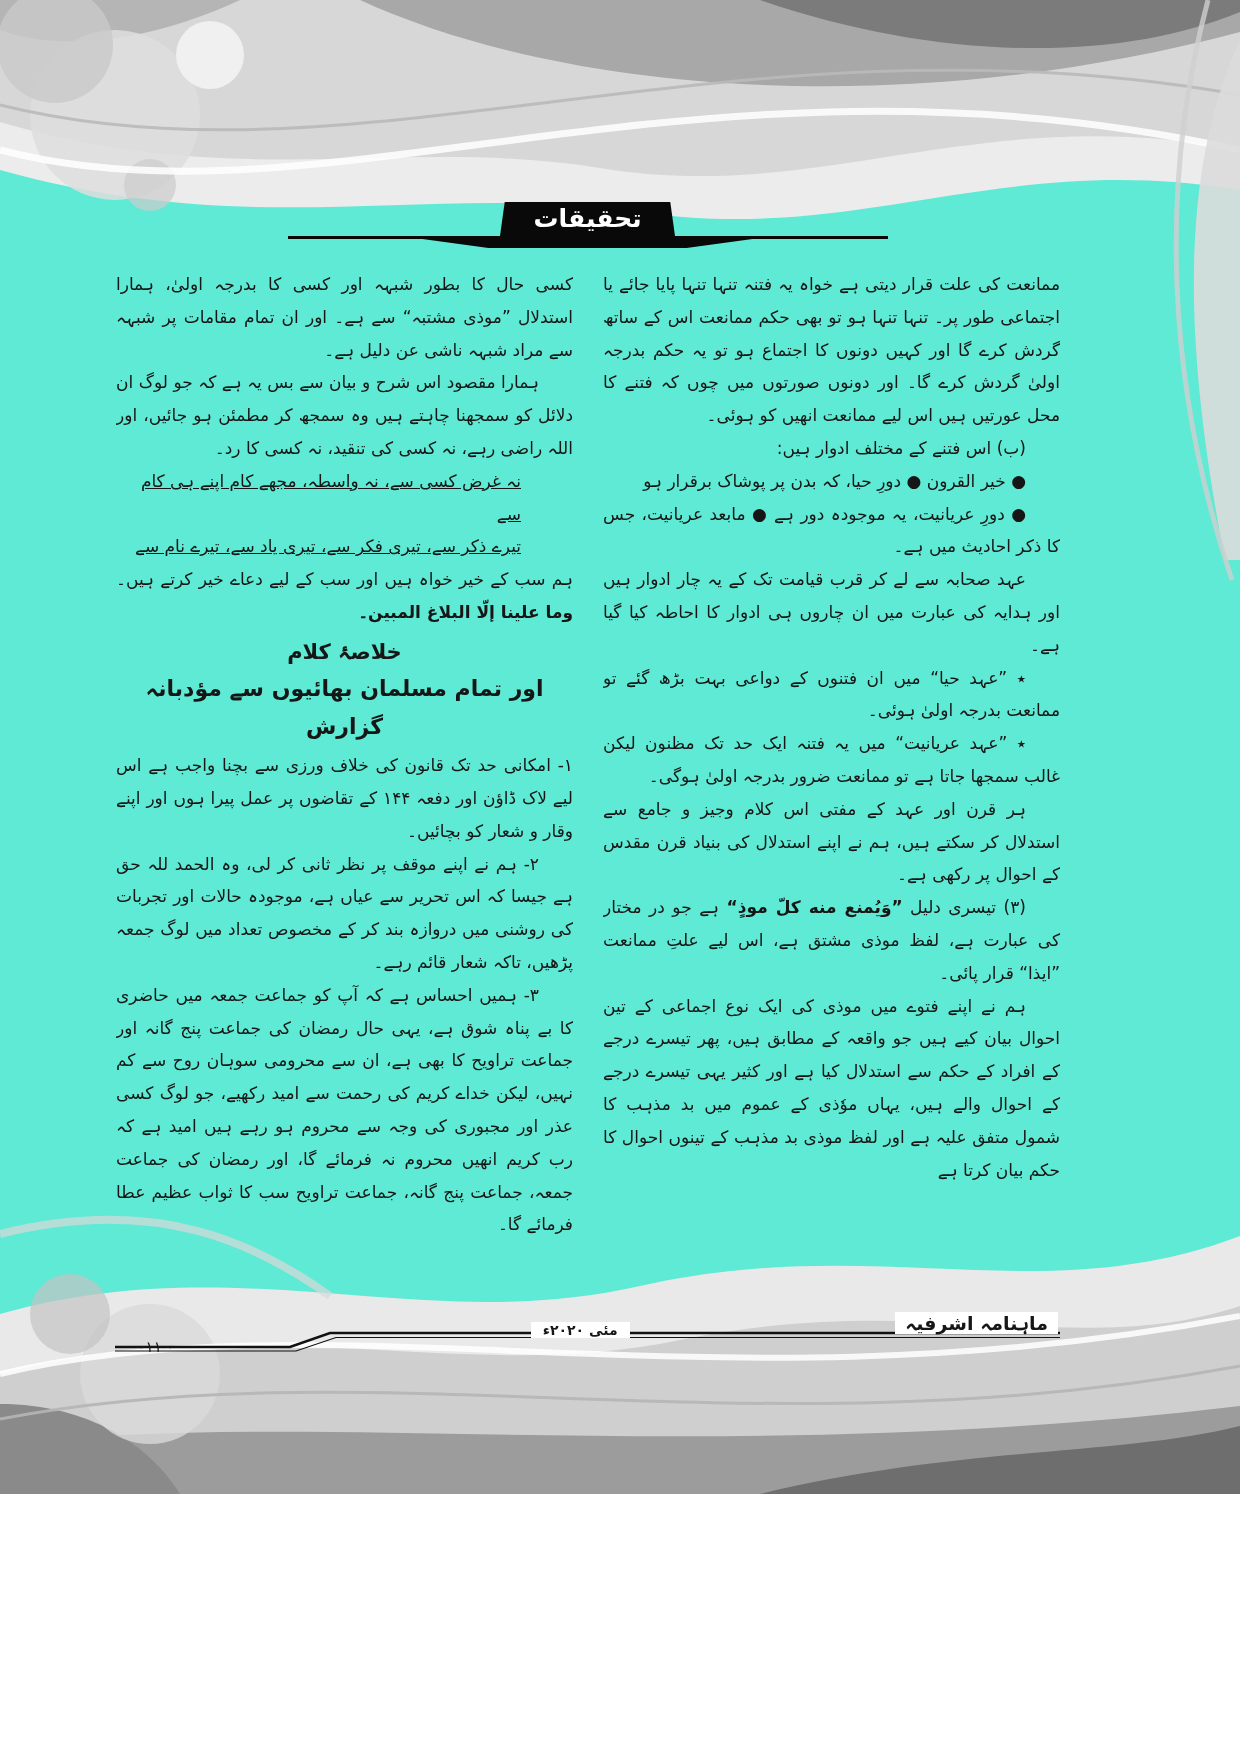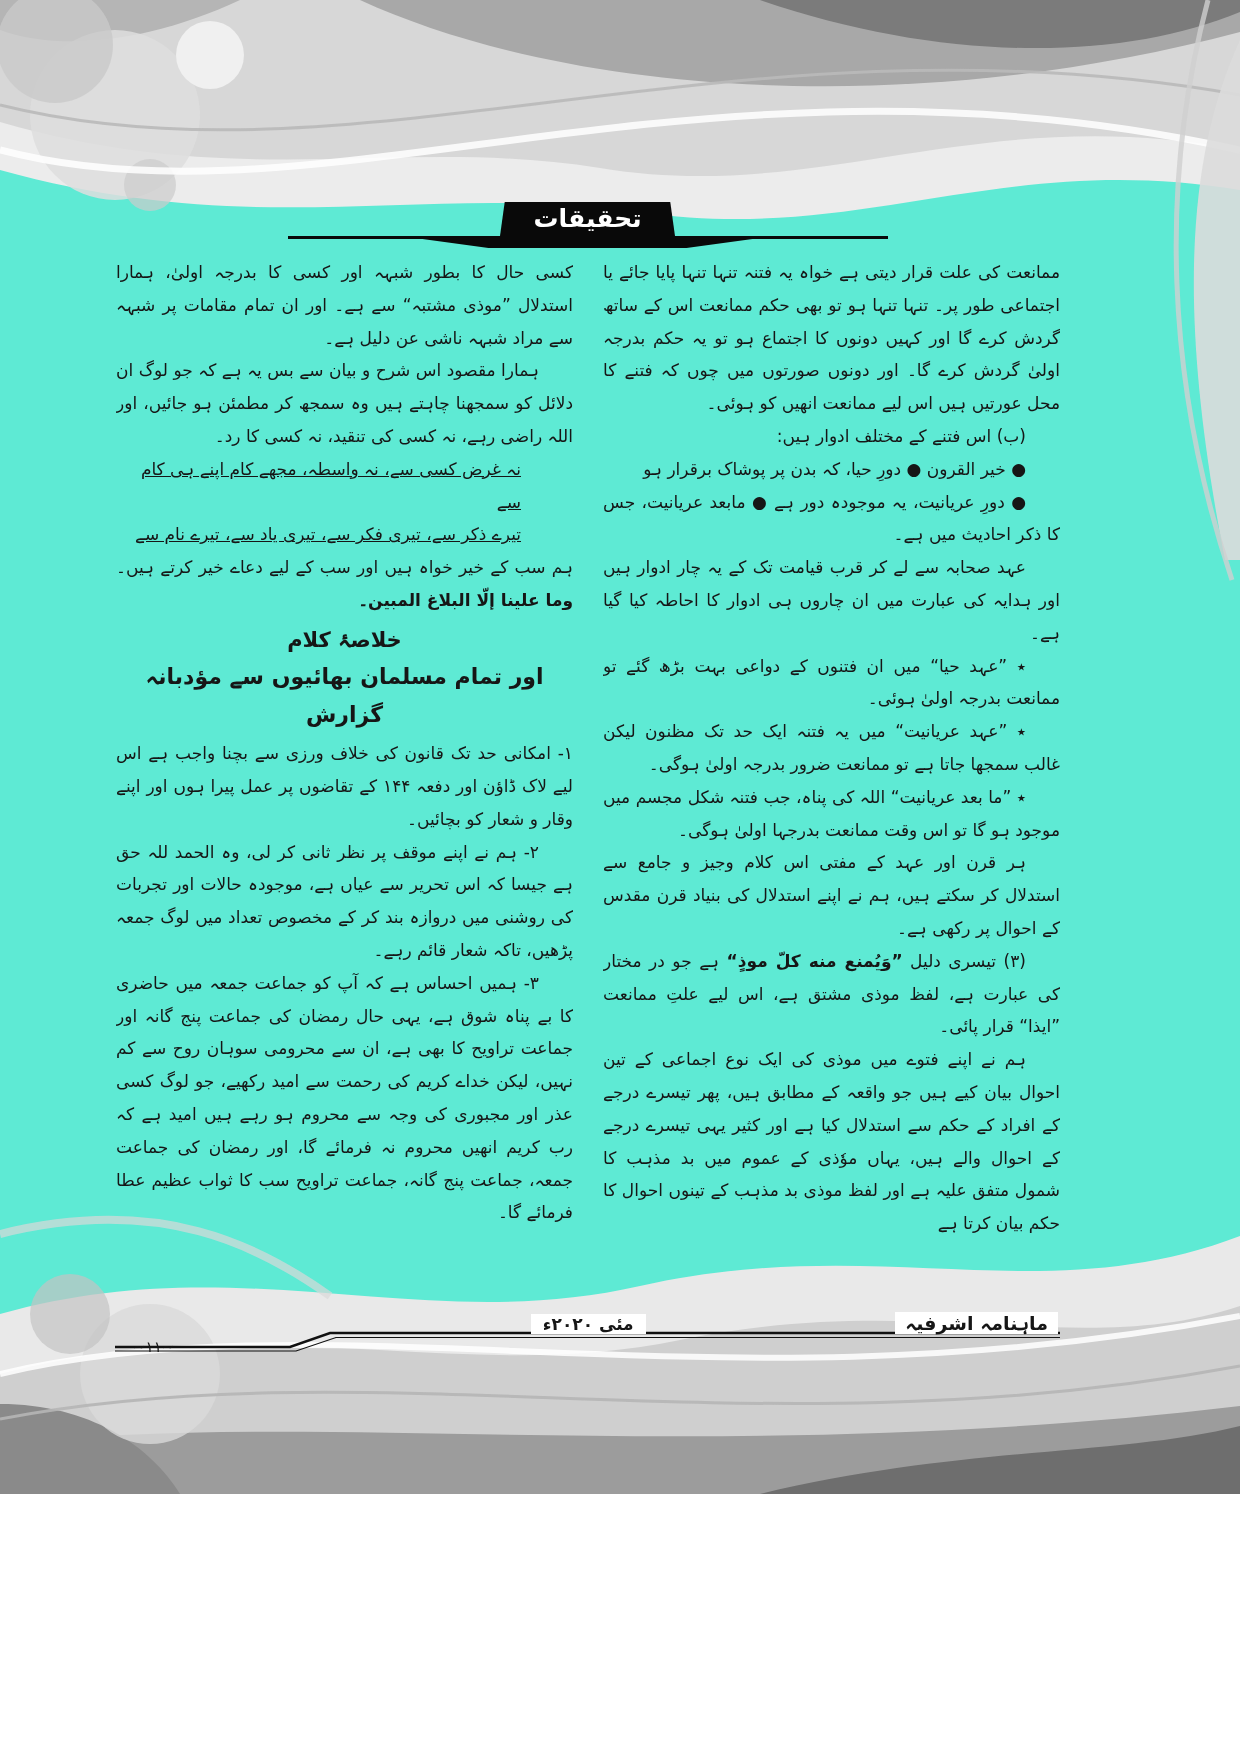--- a/index.html
+++ b/index.html
@@ -37,21 +37,21 @@
     margin:-1px auto 0 auto;
     clip-path:polygon(0 0,100% 0,80% 100%,20% 100%);
   }
   
   .content{
     position:absolute;top:256px;left:115px;
     width:945px;height:1060px;
     display:flex;gap:30px;direction:rtl;
     z-index:2;overflow:hidden;
   }
-  .col{width:457px;overflow:hidden;}
+  .col{width:457px;overflow:hidden;margin-top:12px;}
   .para{
     font-size:17px;line-height:1.93;margin:0;
     text-align:justify;
   }
   .indent{text-indent:34px;}
   .verse{
     font-size:17px;line-height:1.93;margin:0;
     text-align:right;padding-right:52px;text-decoration:underline;
   }
   .h1{
@@ -68,23 +68,23 @@
     position:absolute;top:1314px;left:115px;width:945px;height:52px;
     z-index:3;direction:rtl;
   }
   .footer-rule{position:absolute;top:10px;left:0;width:945px;height:30px;}
   .footer-mag{
     position:absolute;right:2px;top:-2px;
     background:#ffffff;padding:0 10px;
     font-weight:bold;font-size:19px;
   }
   .footer-date{
-    position:absolute;left:44%;top:0;
+    position:absolute;left:44%;top:8px;
     background:#ffffff;padding:0 12px;
-    font-weight:bold;font-size:17px;
+    font-weight:bold;font-size:14px;
   }
   .footer-page{
     position:absolute;left:18px;top:24px;
     font-size:15px;letter-spacing:2px;
   }
 </style>
 </head>
 <body>
 
 <div class="page">
@@ -127,21 +127,20 @@
   <div class="content">
 
     <div class="col">
       <p class="para">ممانعت کی علت قرار دیتی ہے خواہ یہ فتنہ تنہا تنہا پایا جائے یا اجتماعی طور پر۔ تنہا تنہا ہو تو بھی حکم ممانعت اس کے ساتھ گردش کرے گا اور کہیں دونوں کا اجتماع ہو تو یہ حکم بدرجہ اولیٰ گردش کرے گا۔ اور دونوں صورتوں میں چوں کہ فتنے کا محل عورتیں ہیں اس لیے ممانعت انھیں کو ہوئی۔</p>
       <p class="para indent">(ب) اس فتنے کے مختلف ادوار ہیں:</p>
       <p class="para indent">● خیر القرون ● دورِ حیا، کہ بدن پر پوشاک برقرار ہو</p>
       <p class="para indent">● دورِ عریانیت، یہ موجودہ دور ہے ● مابعد عریانیت، جس کا ذکر احادیث میں ہے۔</p>
       <p class="para indent">عہد صحابہ سے لے کر قرب قیامت تک کے یہ چار ادوار ہیں اور ہدایہ کی عبارت میں ان چاروں ہی ادوار کا احاطہ کیا گیا ہے۔</p>
       <p class="para indent">٭ ”عہد حیا“ میں ان فتنوں کے دواعی بہت بڑھ گئے تو ممانعت بدرجہ اولیٰ ہوئی۔</p>
       <p class="para indent">٭ ”عہد عریانیت“ میں یہ فتنہ ایک حد تک مظنون لیکن غالب سمجھا جاتا ہے تو ممانعت ضرور بدرجہ اولیٰ ہوگی۔</p>
-      <p class="para indent">٭ ”ما بعد عریانیت“ اللہ کی پناہ، جب فتنہ شکل مجسم میں موجود ہو گا تو اس وقت ممانعت بدرجہا اولیٰ ہوگی۔</p>
       <p class="para indent"><span>ہر قرن اور عہد کے مفتی اس کلام وجیز و جامع سے استدلال کر سکتے ہیں، ہم نے اپنے استدلال کی بنیاد قرن مقدس کے احوال پر رکھی ہے۔</span></p>
       <p class="para indent"><span>(۳) تیسری دلیل </span><span class="arabic-bold">”وَیُمنع منه کلّ موذٍ“</span><span> ہے جو در مختار کی عبارت ہے، لفظ موذی مشتق ہے، اس لیے علتِ ممانعت ”ایذا“ قرار پائی۔</span></p>
       <p class="para indent">ہم نے اپنے فتوے میں موذی کی ایک نوع اجماعی کے تین احوال بیان کیے ہیں جو واقعہ کے مطابق ہیں، پھر تیسرے درجے کے افراد کے حکم سے استدلال کیا ہے اور کثیر یہی تیسرے درجے کے احوال والے ہیں، یہاں موٗذی کے عموم میں بد مذہب کا شمول متفق علیہ ہے اور لفظ موذی بد مذہب کے تینوں احوال کا حکم بیان کرتا ہے</p>
     </div>
 
     <div class="col">
       <p class="para">کسی حال کا بطور شبہہ اور کسی کا بدرجہ اولیٰ، ہمارا استدلال ”موذی مشتبہ“ سے ہے۔ اور ان تمام مقامات پر شبہہ سے مراد شبہہ ناشی عن دلیل ہے۔</p>
       <p class="para indent">ہمارا مقصود اس شرح و بیان سے بس یہ ہے کہ جو لوگ ان دلائل کو سمجھنا چاہتے ہیں وہ سمجھ کر مطمئن ہو جائیں، اور اللہ راضی رہے، نہ کسی کی تنقید، نہ کسی کا رد۔</p>
       <p class="verse">نہ غرض کسی سے، نہ واسطہ، مجھے کام اپنے ہی کام سے</p>
       <p class="verse">تیرے ذکر سے، تیری فکر سے، تیری یاد سے، تیرے نام سے</p>

